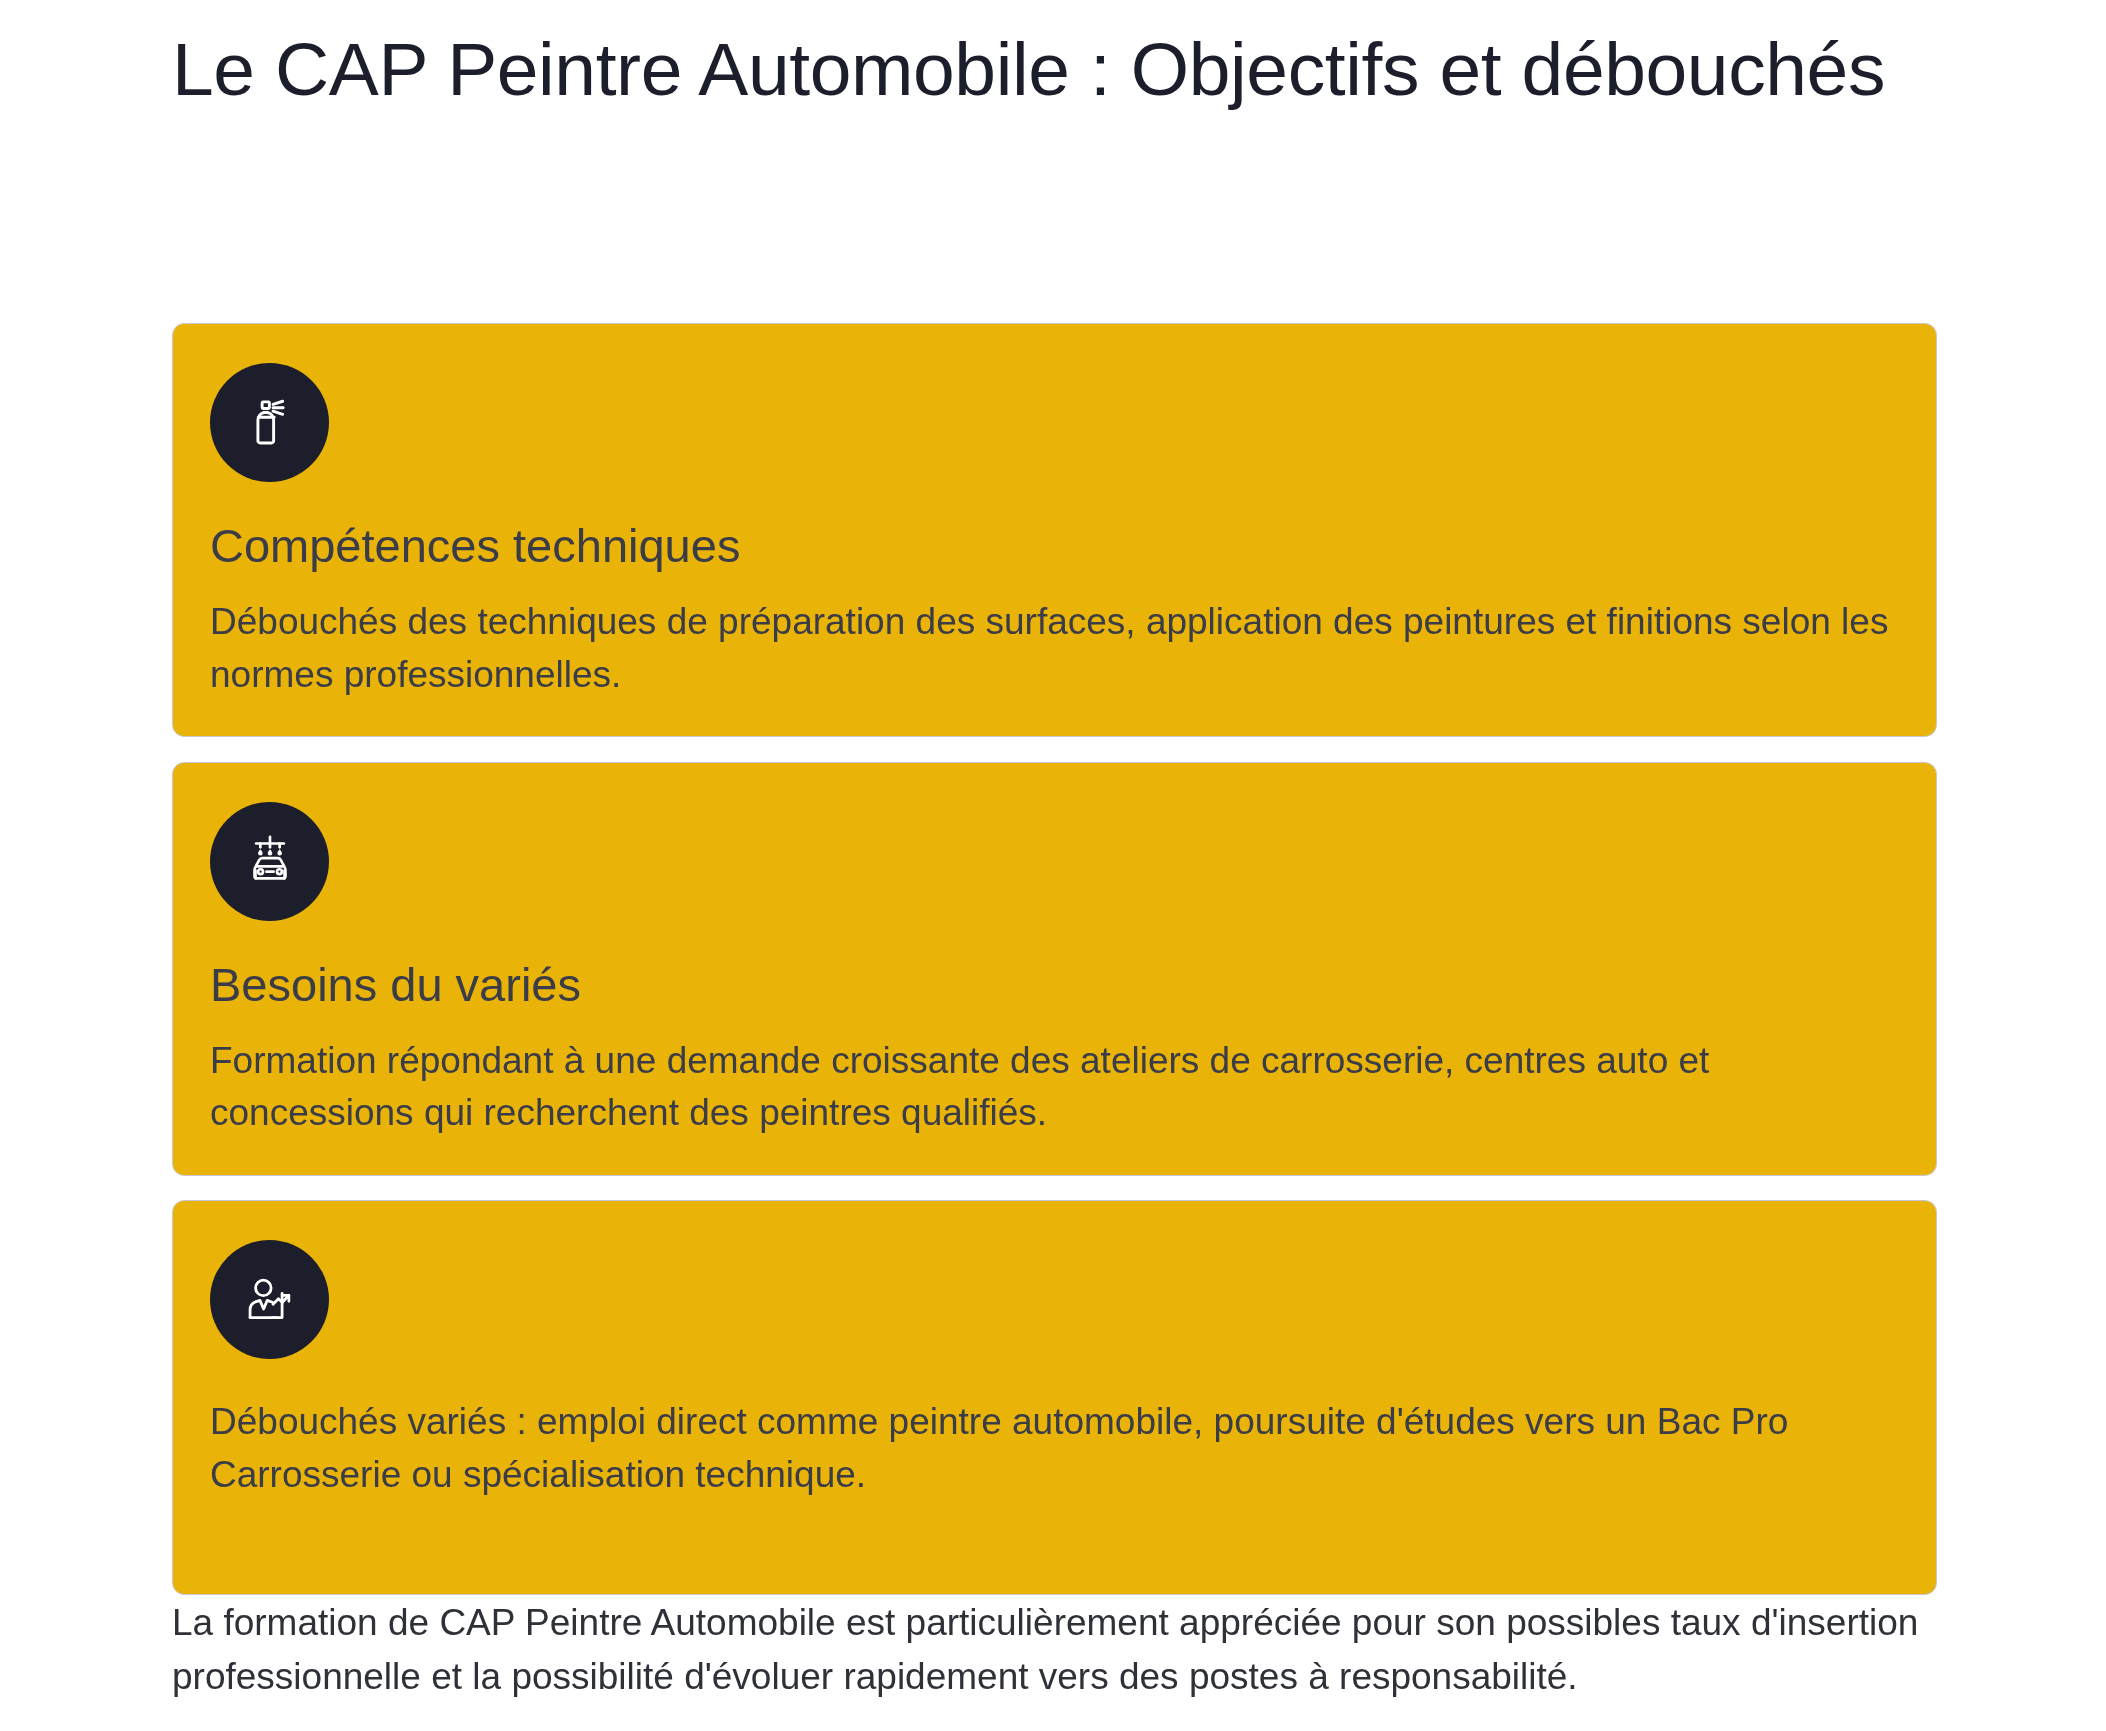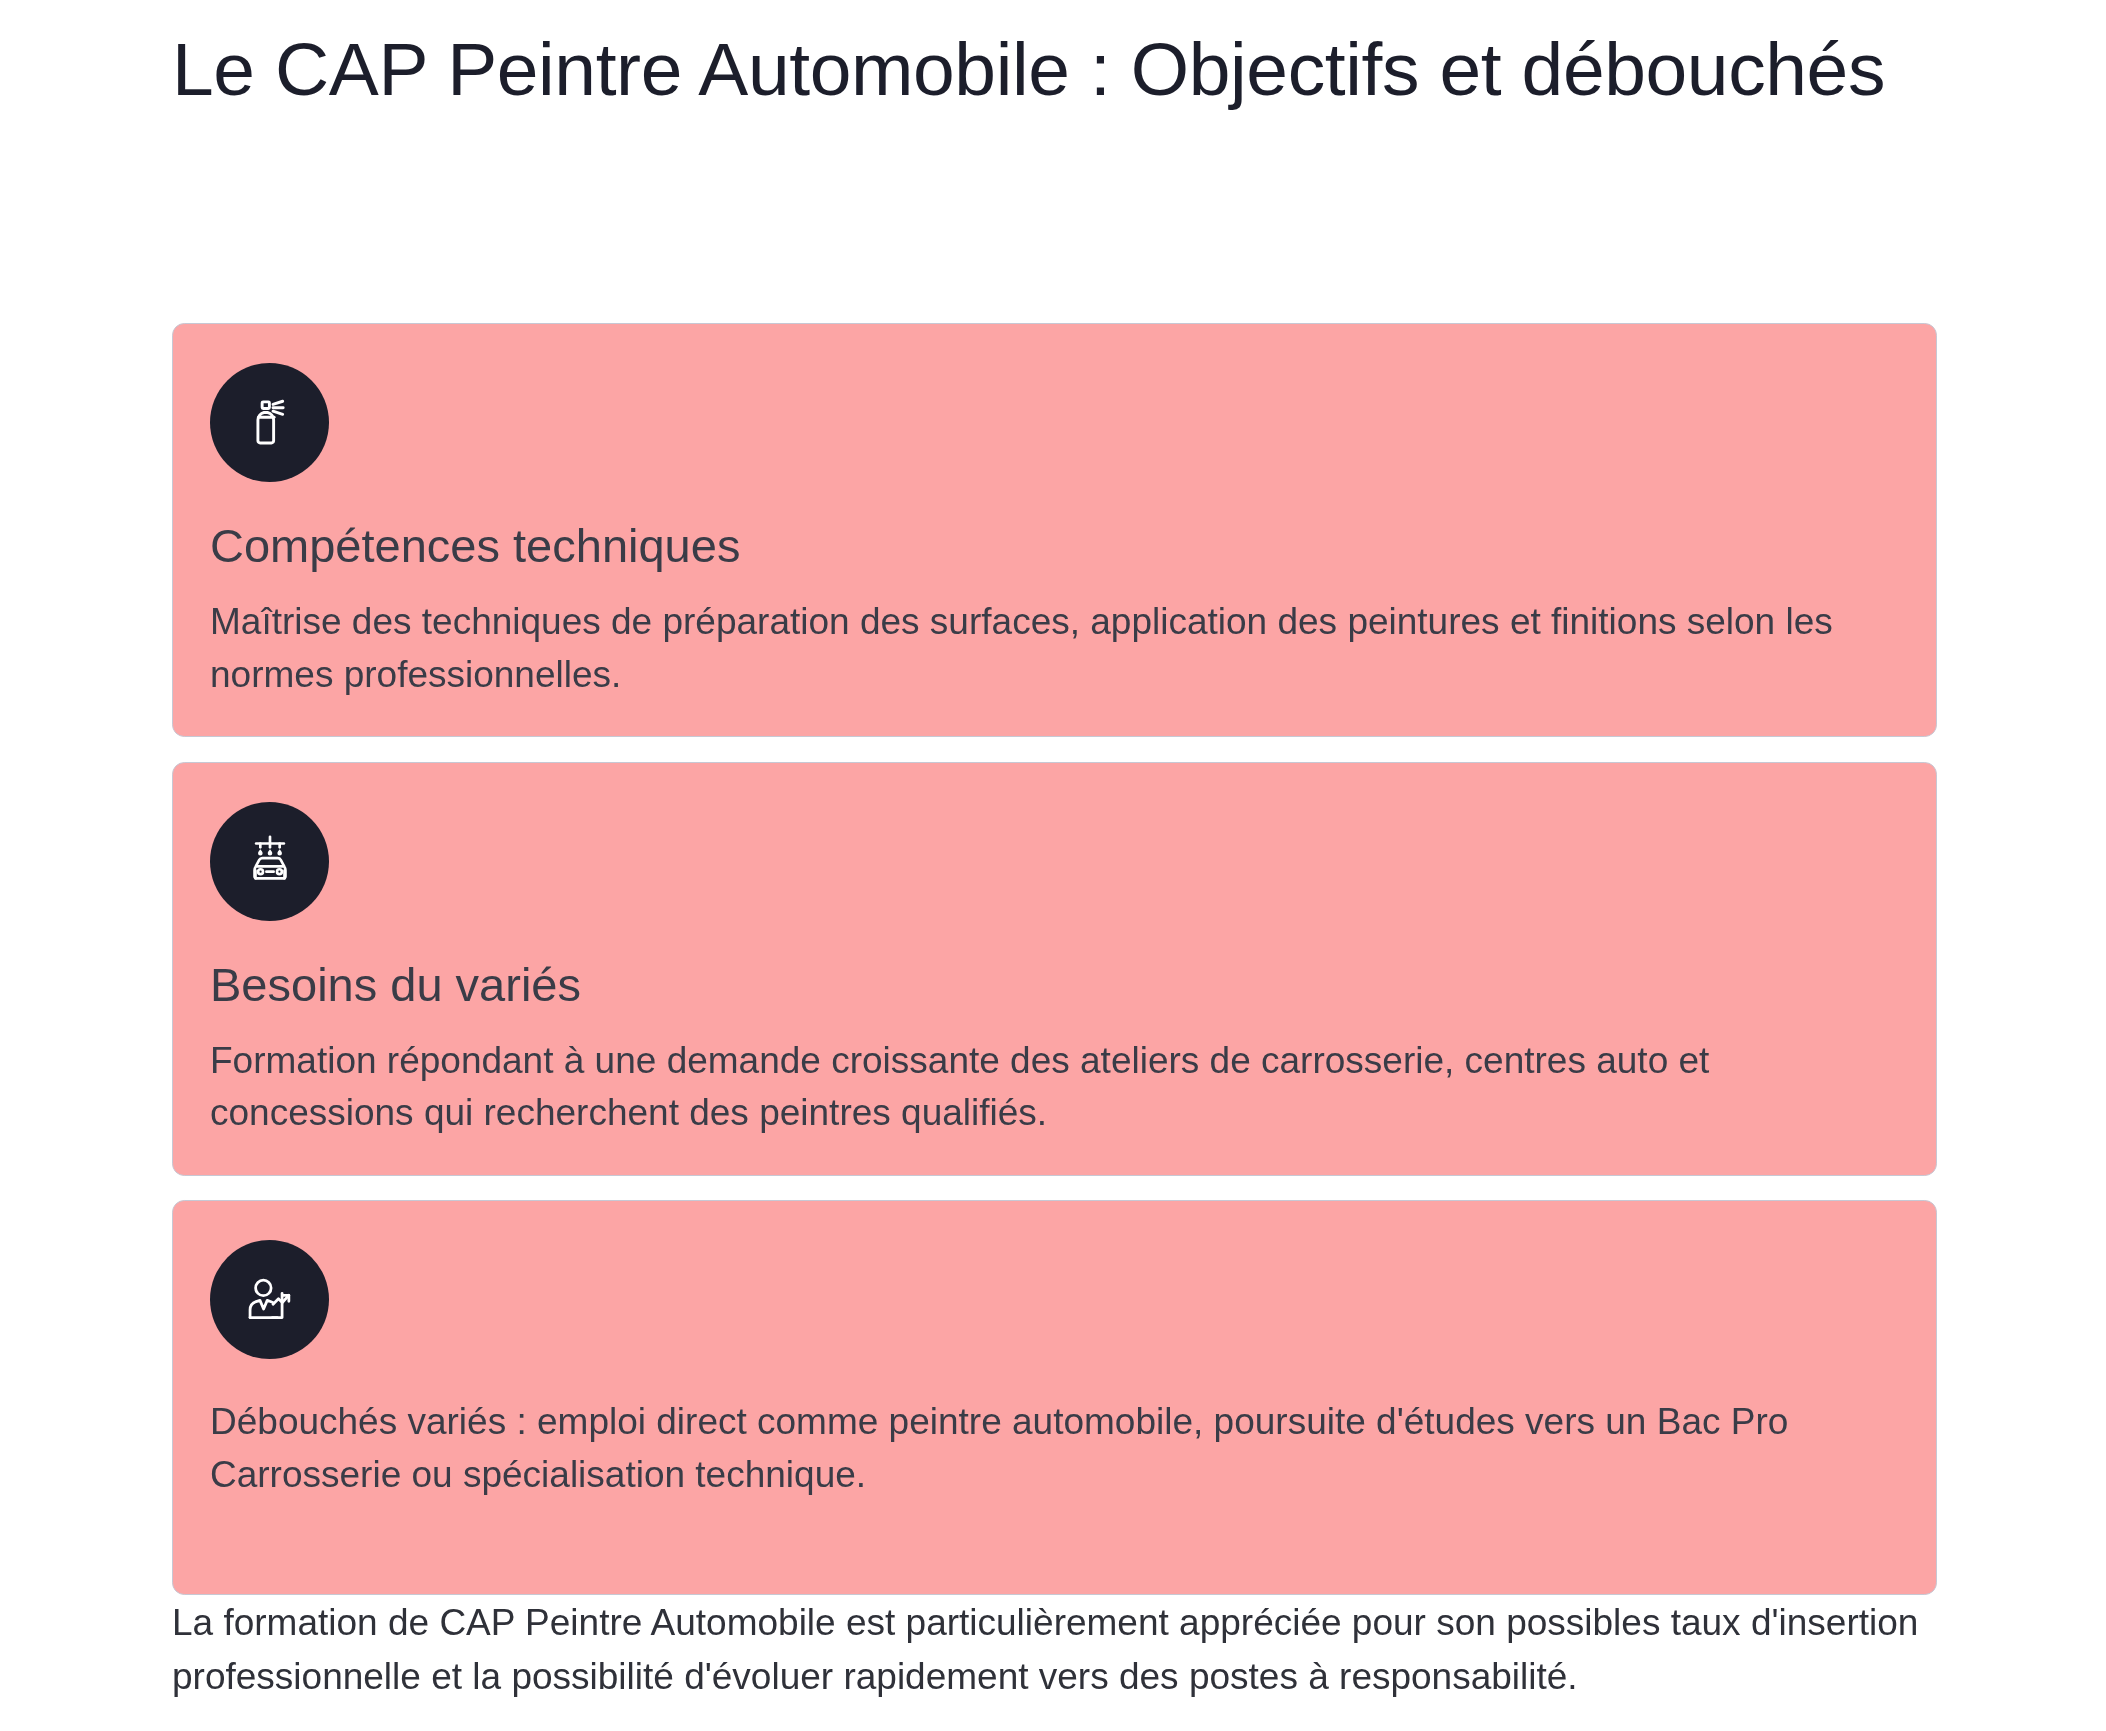--- a/index.html
+++ b/index.html
@@ -44,21 +44,21 @@
     left: 172px;
     top: 323px;
     width: 1765px;
     display: flex;
     flex-direction: column;
     gap: 24.6px;
   }
 
   .card {
     position: relative;
-    background: #fca5a5;
+    background: #eab308;
     border: 1.8px solid #c7c8d4;
     border-radius: 12.3px;
     padding: 39px 37px 35px 37px;
     min-height: 395px;
   }
 
   .card-icon {
     width: 119px;
     height: 119px;
     border-radius: 50%;
@@ -116,21 +116,21 @@
         <svg viewBox="0 0 48 48" fill="none" xmlns="http://www.w3.org/2000/svg" stroke="#ffffff" stroke-width="2.4" stroke-linecap="round" stroke-linejoin="round">
           <rect x="17.5" y="6.5" width="6" height="5.5" rx="0.8"></rect>
           <path d="M14 21.5c0-3 2.2-5.5 5-6.2h3c2.8 0.7 5 3.2 5 6.2v17.2a1.8 1.8 0 0 1-1.8 1.8H15.8a1.8 1.8 0 0 1-1.8-1.8V21.5Z"></path>
           <path d="M14.6 19.2h12.8"></path>
           <path d="M26.5 8.6l8 -2.6"></path>
           <path d="M26.5 11.4h8.4"></path>
           <path d="M26.5 14.2l8 2.6"></path>
         </svg>
       </div>
       <div class="card-title">Compétences techniques</div>
-      <div class="card-desc">Maîtrise des techniques de préparation des surfaces, application des peintures et finitions selon les normes professionnelles.</div>
+      <div class="card-desc">Débouchés des techniques de préparation des surfaces, application des peintures et finitions selon les normes professionnelles.</div>
     </div>
 
     <div class="card">
       <div class="card-icon">
         <svg viewBox="0 0 48 48" fill="none" xmlns="http://www.w3.org/2000/svg" stroke="#ffffff" stroke-width="2.2" stroke-linecap="round" stroke-linejoin="round">
           <path d="M24 4v5"></path>
           <path d="M12.5 9.5h23"></path>
           <path d="M16 9.5v3.2"></path>
           <path d="M24 9.5v3.2"></path>
           <path d="M32 9.5v3.2"></path>

